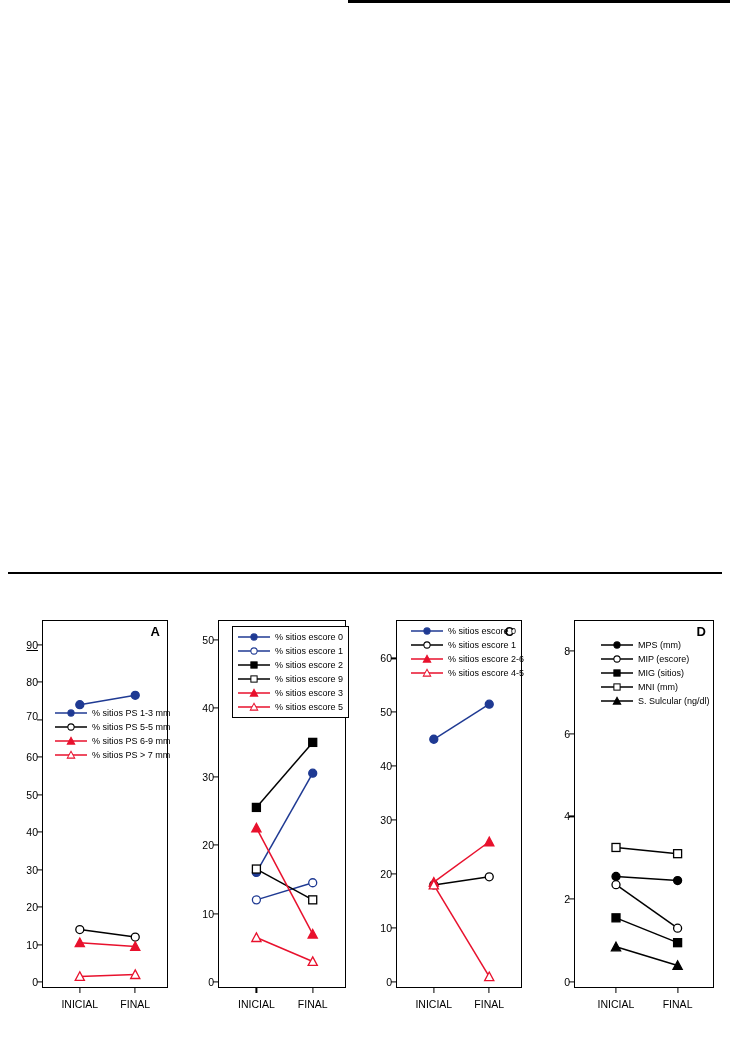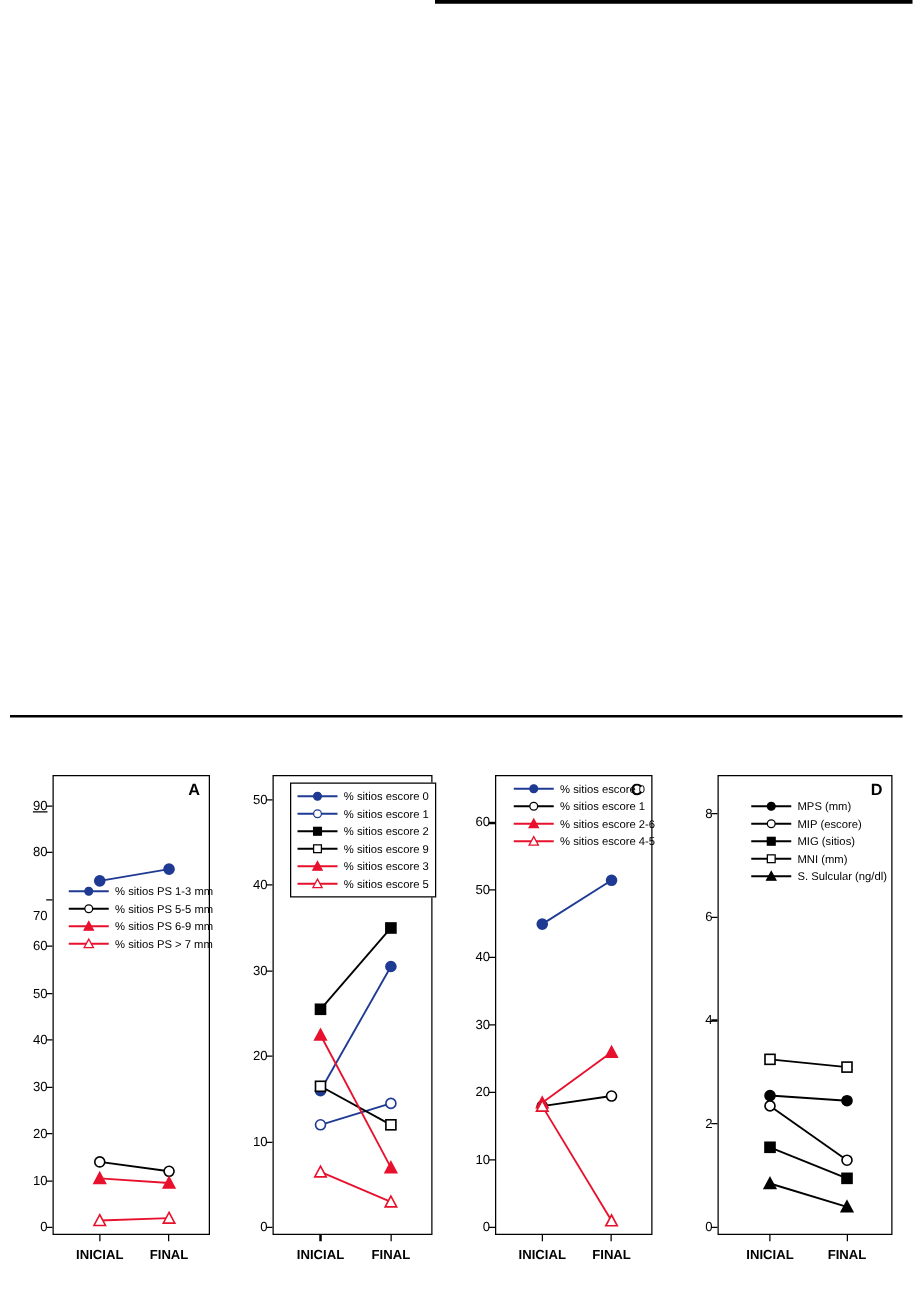--- a/index.html
+++ b/index.html
@@ -68,21 +68,20 @@
     background:#000;
     transform:translateY(-50%);
   }
   .xlabel{
     position:absolute;
     bottom:-22px;
     font-size:10.5px;
     color:#000;
     transform:translateX(-50%);
     white-space:nowrap;
-    font-weight:bold;
   }
   .xtickmark{
     position:absolute;
     bottom:-5px;
     width:1.2px;height:5px;
     background:#000;
     transform:translateX(-50%);
   }
   svg.series{position:absolute;left:0;top:0;width:100%;height:100%;overflow:visible;}
   .legend{
@@ -130,21 +129,21 @@
           <div class="ytick" style="top: 287.053px;">20</div>
           <div class="ytickmark" style="top: 287.053px;"></div>
           <div class="ytick" style="top: 249.579px;">30</div>
           <div class="ytickmark" style="top: 249.579px;"></div>
           <div class="ytick" style="top: 212.105px;">40</div>
           <div class="ytickmark" style="top: 212.105px;"></div>
           <div class="ytick" style="top: 174.632px;">50</div>
           <div class="ytickmark" style="top: 174.632px;"></div>
           <div class="ytick" style="top: 137.158px;">60</div>
           <div class="ytickmark" style="top: 137.158px;"></div>
-          <div class="ytick" style="top: 113px;">70</div>
+          <div class="ytick" style="top: 96px;">70</div>
           <div class="ytickmark" style="top: 99.6842px;"></div>
           <div class="ytick" style="top: 62.2105px;">80</div>
           <div class="ytickmark" style="top: 62.2105px;"></div>
           <div class="ytick" style="top: 24.7368px; text-decoration: underline;">90</div>
           <div class="ytickmark" style="top: 24.7368px;"></div>
         </div>
       <svg class="series">
           <g>
             <line x1="37.8" y1="84.69473684210527" x2="93.24" y2="75.3263157894737" stroke="#1f3a93" stroke-width="1.5"></line>
             <circle cx="37.8" cy="84.69473684210527" r="4" fill="#1f3a93" stroke="#1f3a93" stroke-width="1.3"></circle>

